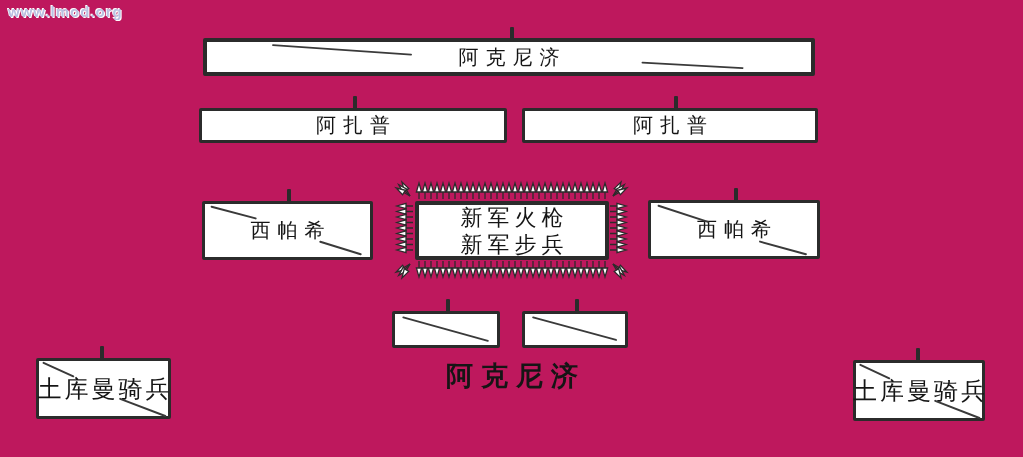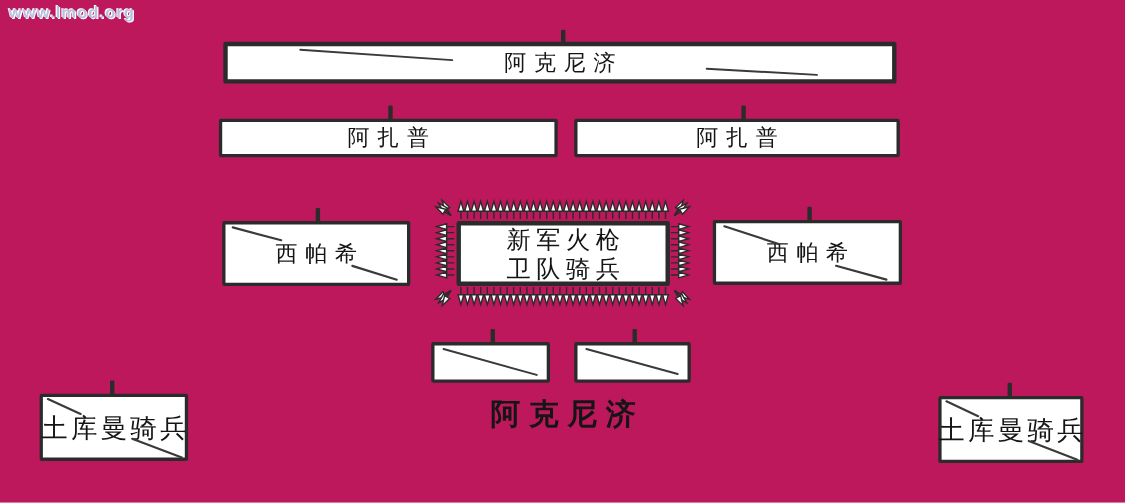--- a/index.html
+++ b/index.html
@@ -167,21 +167,21 @@
       <path d="M0,0 L0,-7 M-2.6,-7 L0,-16 L2.6,-7 Z" transform="translate(24,93) rotate(-135)" stroke="#2b2b2b" stroke-width="1.3" fill="#ffffff"></path>
       <path d="M0,0 L0,-7 M-2.6,-7 L0,-16 L2.6,-7 Z" transform="translate(24,93) rotate(-150)" stroke="#2b2b2b" stroke-width="1.3" fill="#ffffff"></path>
       <path d="M0,0 L0,-7 M-2.6,-7 L0,-16 L2.6,-7 Z" transform="translate(227,93) rotate(120)" stroke="#2b2b2b" stroke-width="1.3" fill="#ffffff"></path>
       <path d="M0,0 L0,-7 M-2.6,-7 L0,-16 L2.6,-7 Z" transform="translate(227,93) rotate(135)" stroke="#2b2b2b" stroke-width="1.3" fill="#ffffff"></path>
       <path d="M0,0 L0,-7 M-2.6,-7 L0,-16 L2.6,-7 Z" transform="translate(227,93) rotate(150)" stroke="#2b2b2b" stroke-width="1.3" fill="#ffffff"></path>
     </svg>
 
   <div class="box thick" style="left:415px;top:201px;width:194px;height:59px;">
     <div class="center-label">
       <div>新军火枪</div>
-      <div>卫队骑兵</div>
+      <div>新军步兵</div>
     </div>
   </div>
 
   <div class="box" style="left:648px;top:200px;width:172px;height:59px;">
     <span class="tick" style="left:83px;"></span>
     <svg class="diag" viewBox="0 0 172 59">
       <line x1="2" y1="3" x2="57" y2="21"></line>
       <line x1="115" y1="43" x2="166" y2="57"></line>
     </svg>
     <span class="unit-label">西帕希</span>

